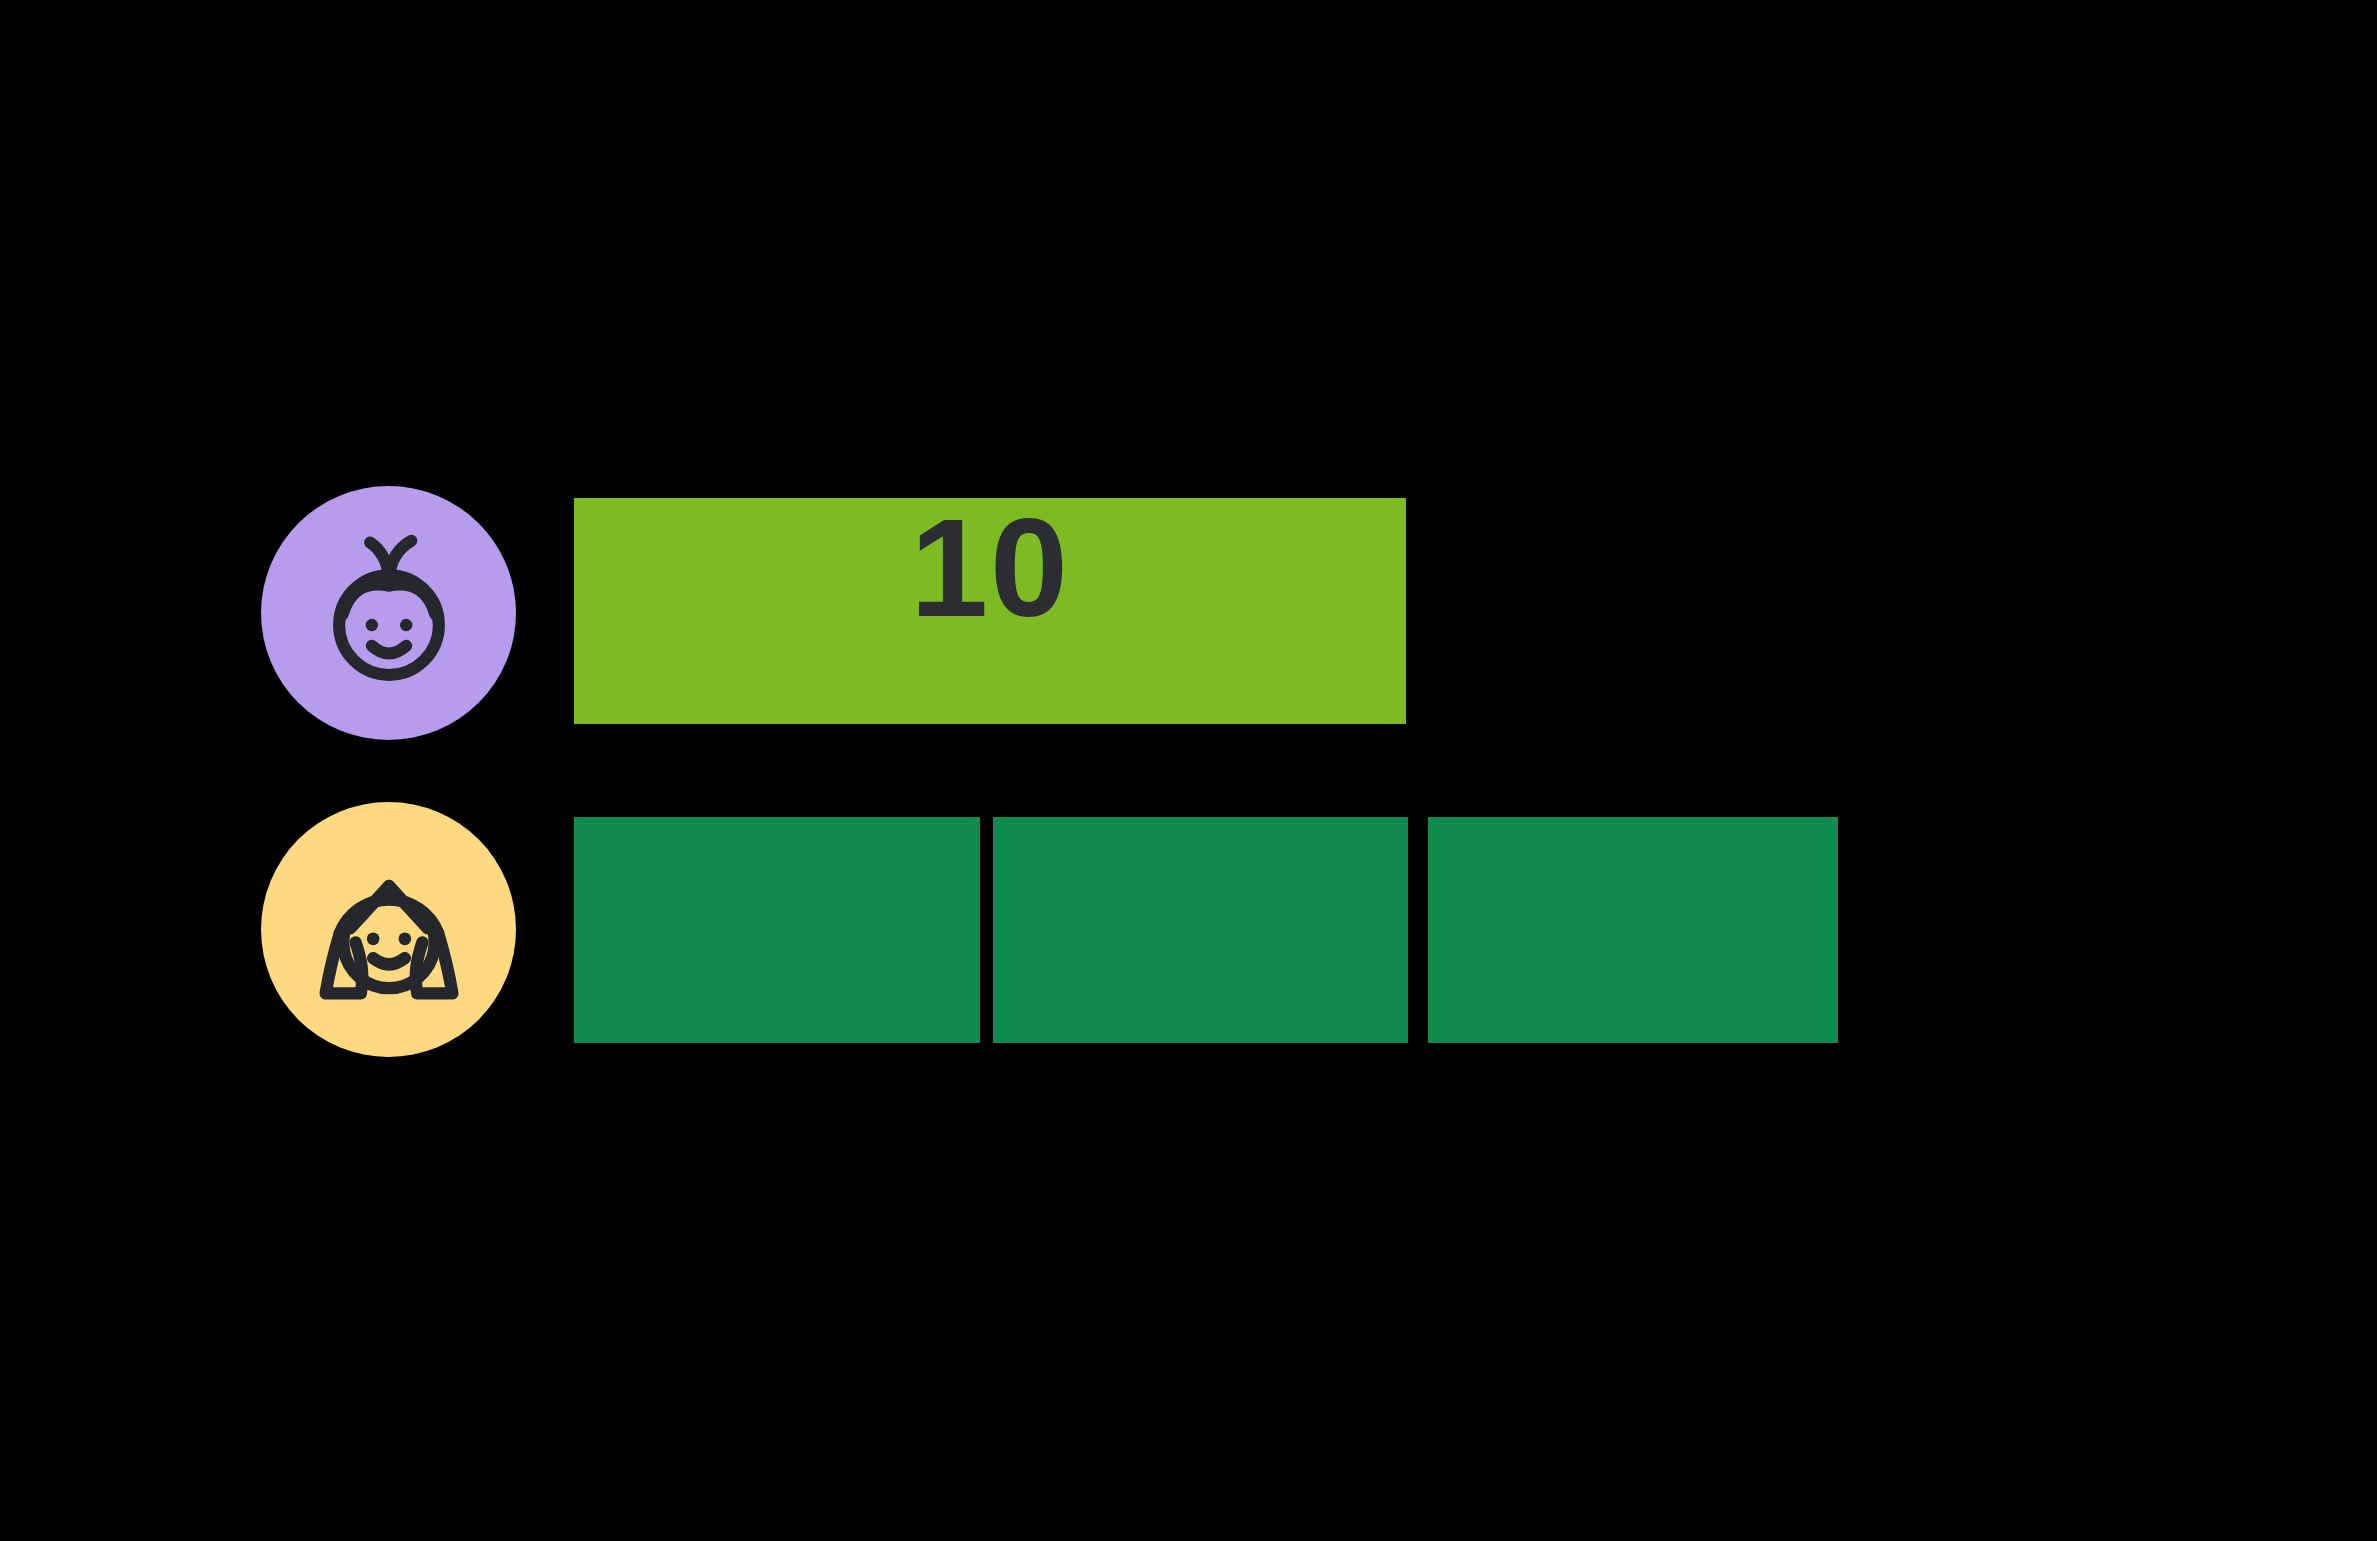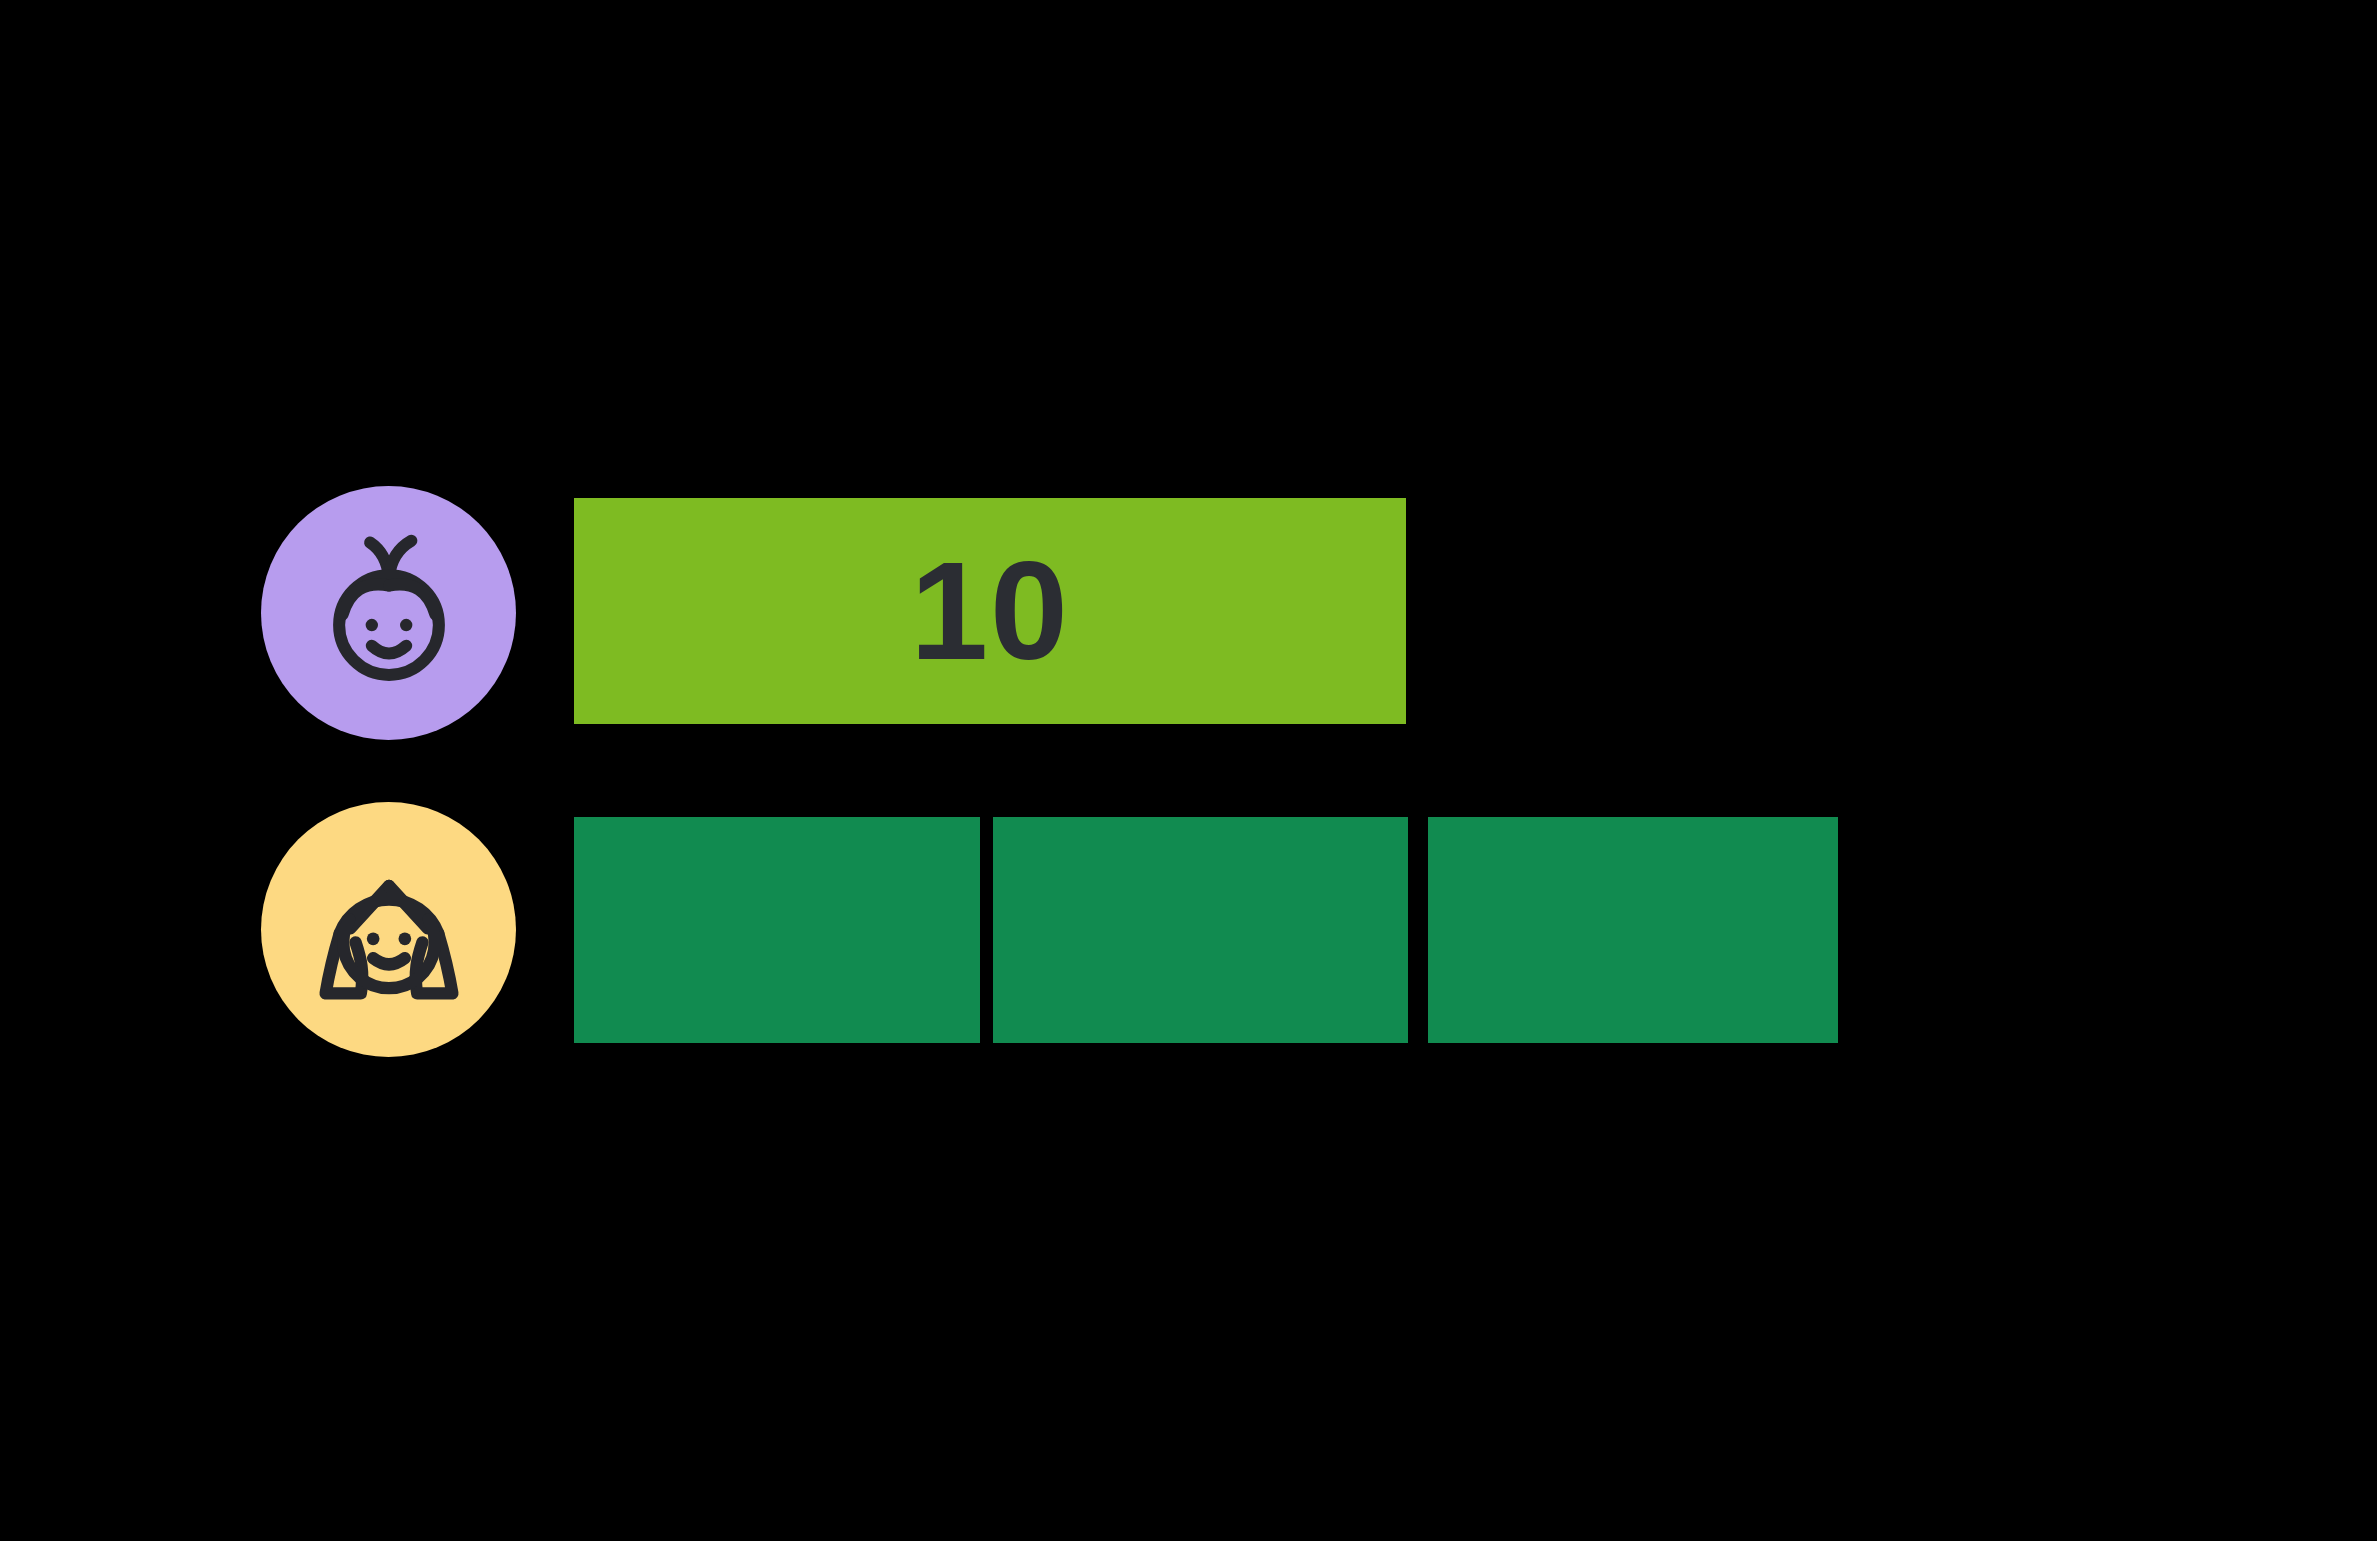--- a/index.html
+++ b/index.html
@@ -29,21 +29,20 @@
   }
   .avatar-girl {
     left: 261px; top: 802px;
     width: 255px; height: 255px;
     background: #FDD982;
   }
   .avatar svg { display: block; }
   .bar {
     position: absolute;
     display: flex;
-    align-items: center;
     justify-content: center;
   }
   .bar-boy {
     left: 574px; top: 498px;
     width: 832px; height: 226px;
     background: #7EBB22;
   }
   .seg { background: #118B50; }
   .seg-1 { left: 574px;  top: 817px; width: 406px; height: 226px; }
   .seg-2 { left: 993px; top: 817px; width: 415px; height: 226px; }

